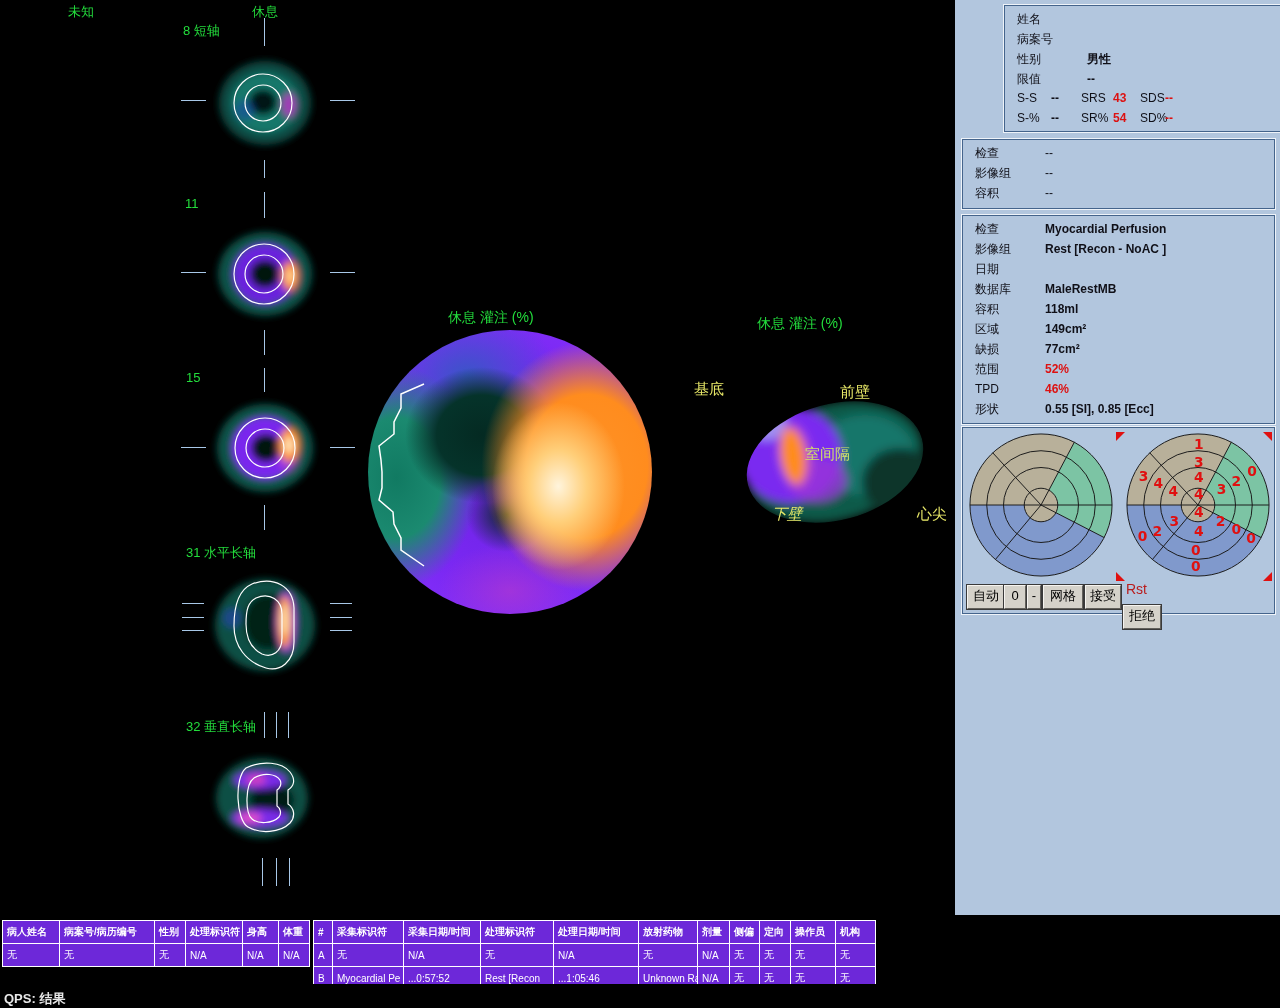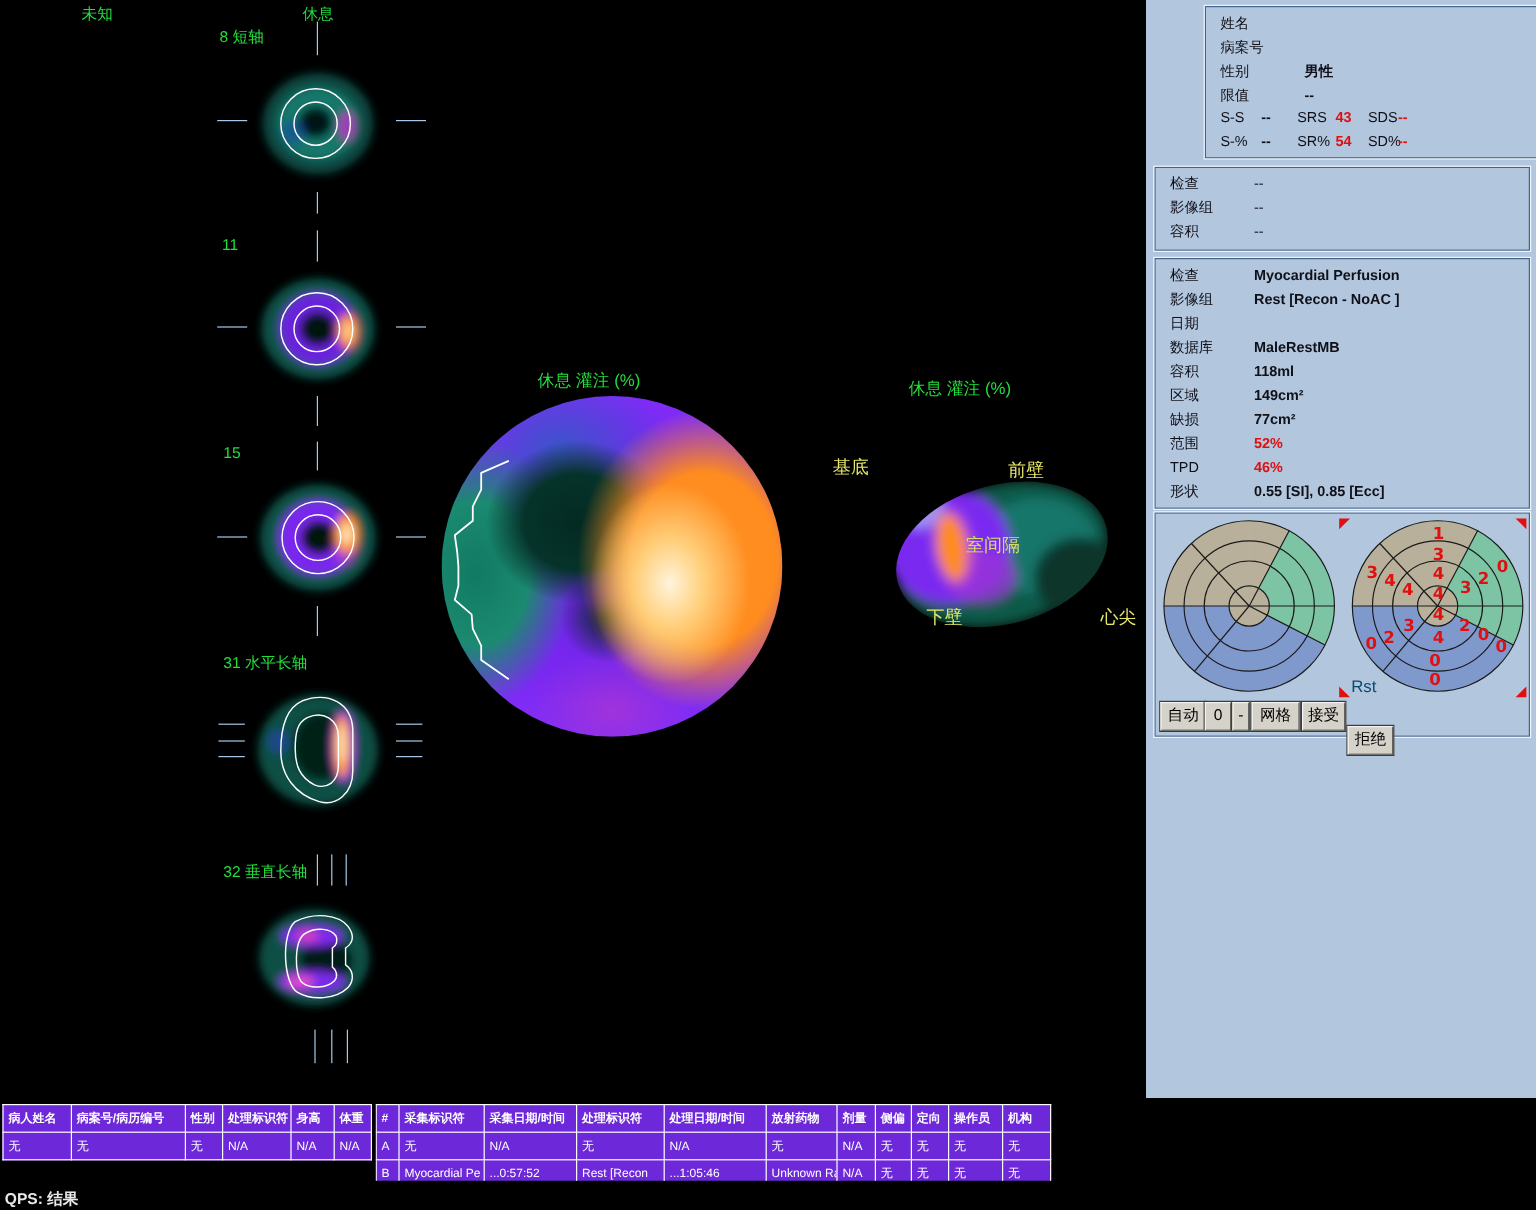--- a/index.html
+++ b/index.html
@@ -36,21 +36,21 @@
   .c5{position:absolute;left:135px;}
   .c6{position:absolute;left:160px;font-weight:bold;}
   .bull{position:absolute;width:148px;height:148px;}
   .btn{position:absolute;height:22px;background:#d5d2ca;border:1px solid;border-color:#f6f4f0 #63615c #63615c #f6f4f0;
        box-shadow:0 0 0 1px #3a3a3a;font-size:13px;color:#000;text-align:center;line-height:20px;cursor:default;}
   .tri{position:absolute;width:0;height:0;}
   .tri.tl{border-top:9px solid #e01010;border-right:9px solid transparent;}
   .tri.tr{border-top:9px solid #e01010;border-left:9px solid transparent;}
   .tri.bl{border-bottom:9px solid #e01010;border-right:9px solid transparent;}
   .tri.br{border-bottom:9px solid #e01010;border-left:9px solid transparent;}
-  .rst{position:absolute;font-size:14px;color:#0c4a6e;}
+  .rst{position:absolute;font-size:14px;color:#b91c1c;margin-top:17px;}
   
   table.bt{position:absolute;border-collapse:collapse;background:#6d28d9;color:#fff;font-size:10px;
            table-layout:fixed;}
   table.bt th,table.bt td{border:1px solid #fff;padding:2px 4px;text-align:left;font-weight:bold;
            white-space:nowrap;overflow:hidden;height:18px;}
   table.bt td{font-weight:normal;}
   .rtable-wrap{position:absolute;left:313px;top:920px;width:564px;height:64px;overflow:hidden;}
   .rowB td{overflow:visible;}
   .status{position:absolute;left:4px;top:990px;color:#e8e8e8;font-size:13px;font-weight:bold;}
   svg text.score{fill:#e01010;font-size:14px;font-weight:bold;font-family:"DejaVu Sans",sans-serif;}
@@ -188,21 +188,21 @@
         <ellipse cx="52" cy="55" rx="20" ry="15" fill="#a090f0"></ellipse>
         <ellipse cx="102" cy="110" rx="30" ry="22" fill="#9a35d8" opacity=".8"></ellipse>
         <ellipse cx="80" cy="86" rx="16" ry="32" fill="#d050c0" opacity=".7" transform="rotate(-8 80 86)"></ellipse>
         <ellipse cx="78" cy="86" rx="12" ry="28" fill="#ff8c1e" transform="rotate(-8 78 86)"></ellipse>
       </g>
     </g>
   </svg>
   <div class="abs yellow" style="left:694px;top:380px;">基底</div>
   <div class="abs yellow" style="left:840px;top:383px;">前壁</div>
   <div class="abs yellow" style="left:805px;top:445px;color:#cfe06a;">室间隔</div>
-  <div class="abs yellow" style="left:772px;top:505px;">下壁</div>
+  <div class="abs yellow" style="left:772px;top:505px;font-style:italic;">下壁</div>
   <div class="abs yellow" style="left:917px;top:505px;">心尖</div>
 
   <div class="sidebar">
 
     <div class="panel" style="left:7px;top:5px;width:311px;height:125px;margin-left:42px;">
       <div class="prow" style="top:3px;">
           <span class="plabel">姓名</span>
           <span class="pvalue"></span>
         </div>
       <div class="prow" style="top:23px;">

